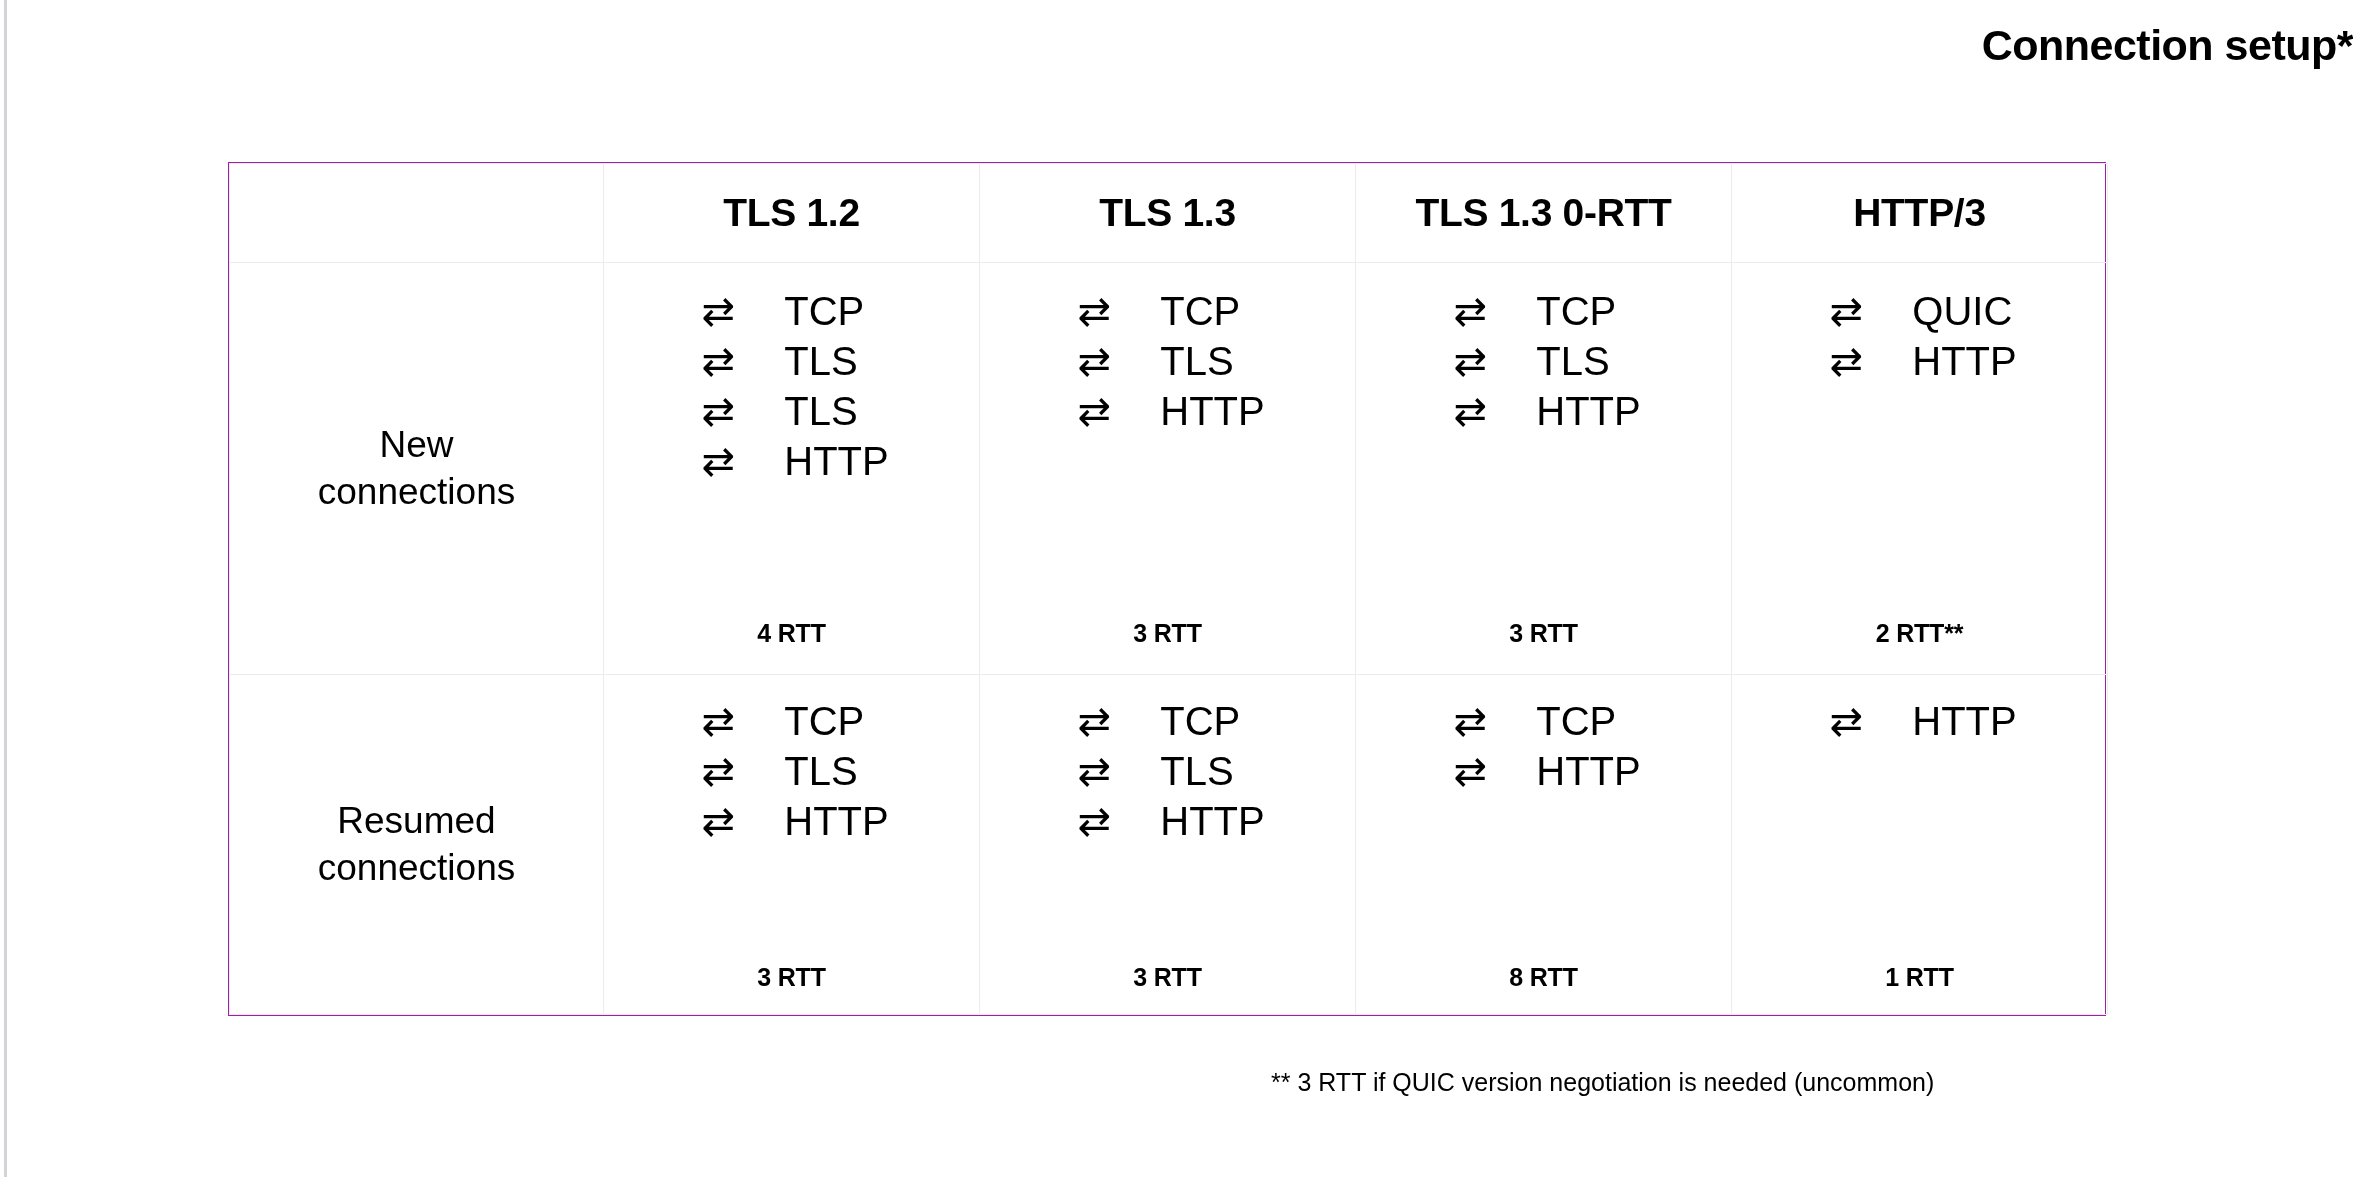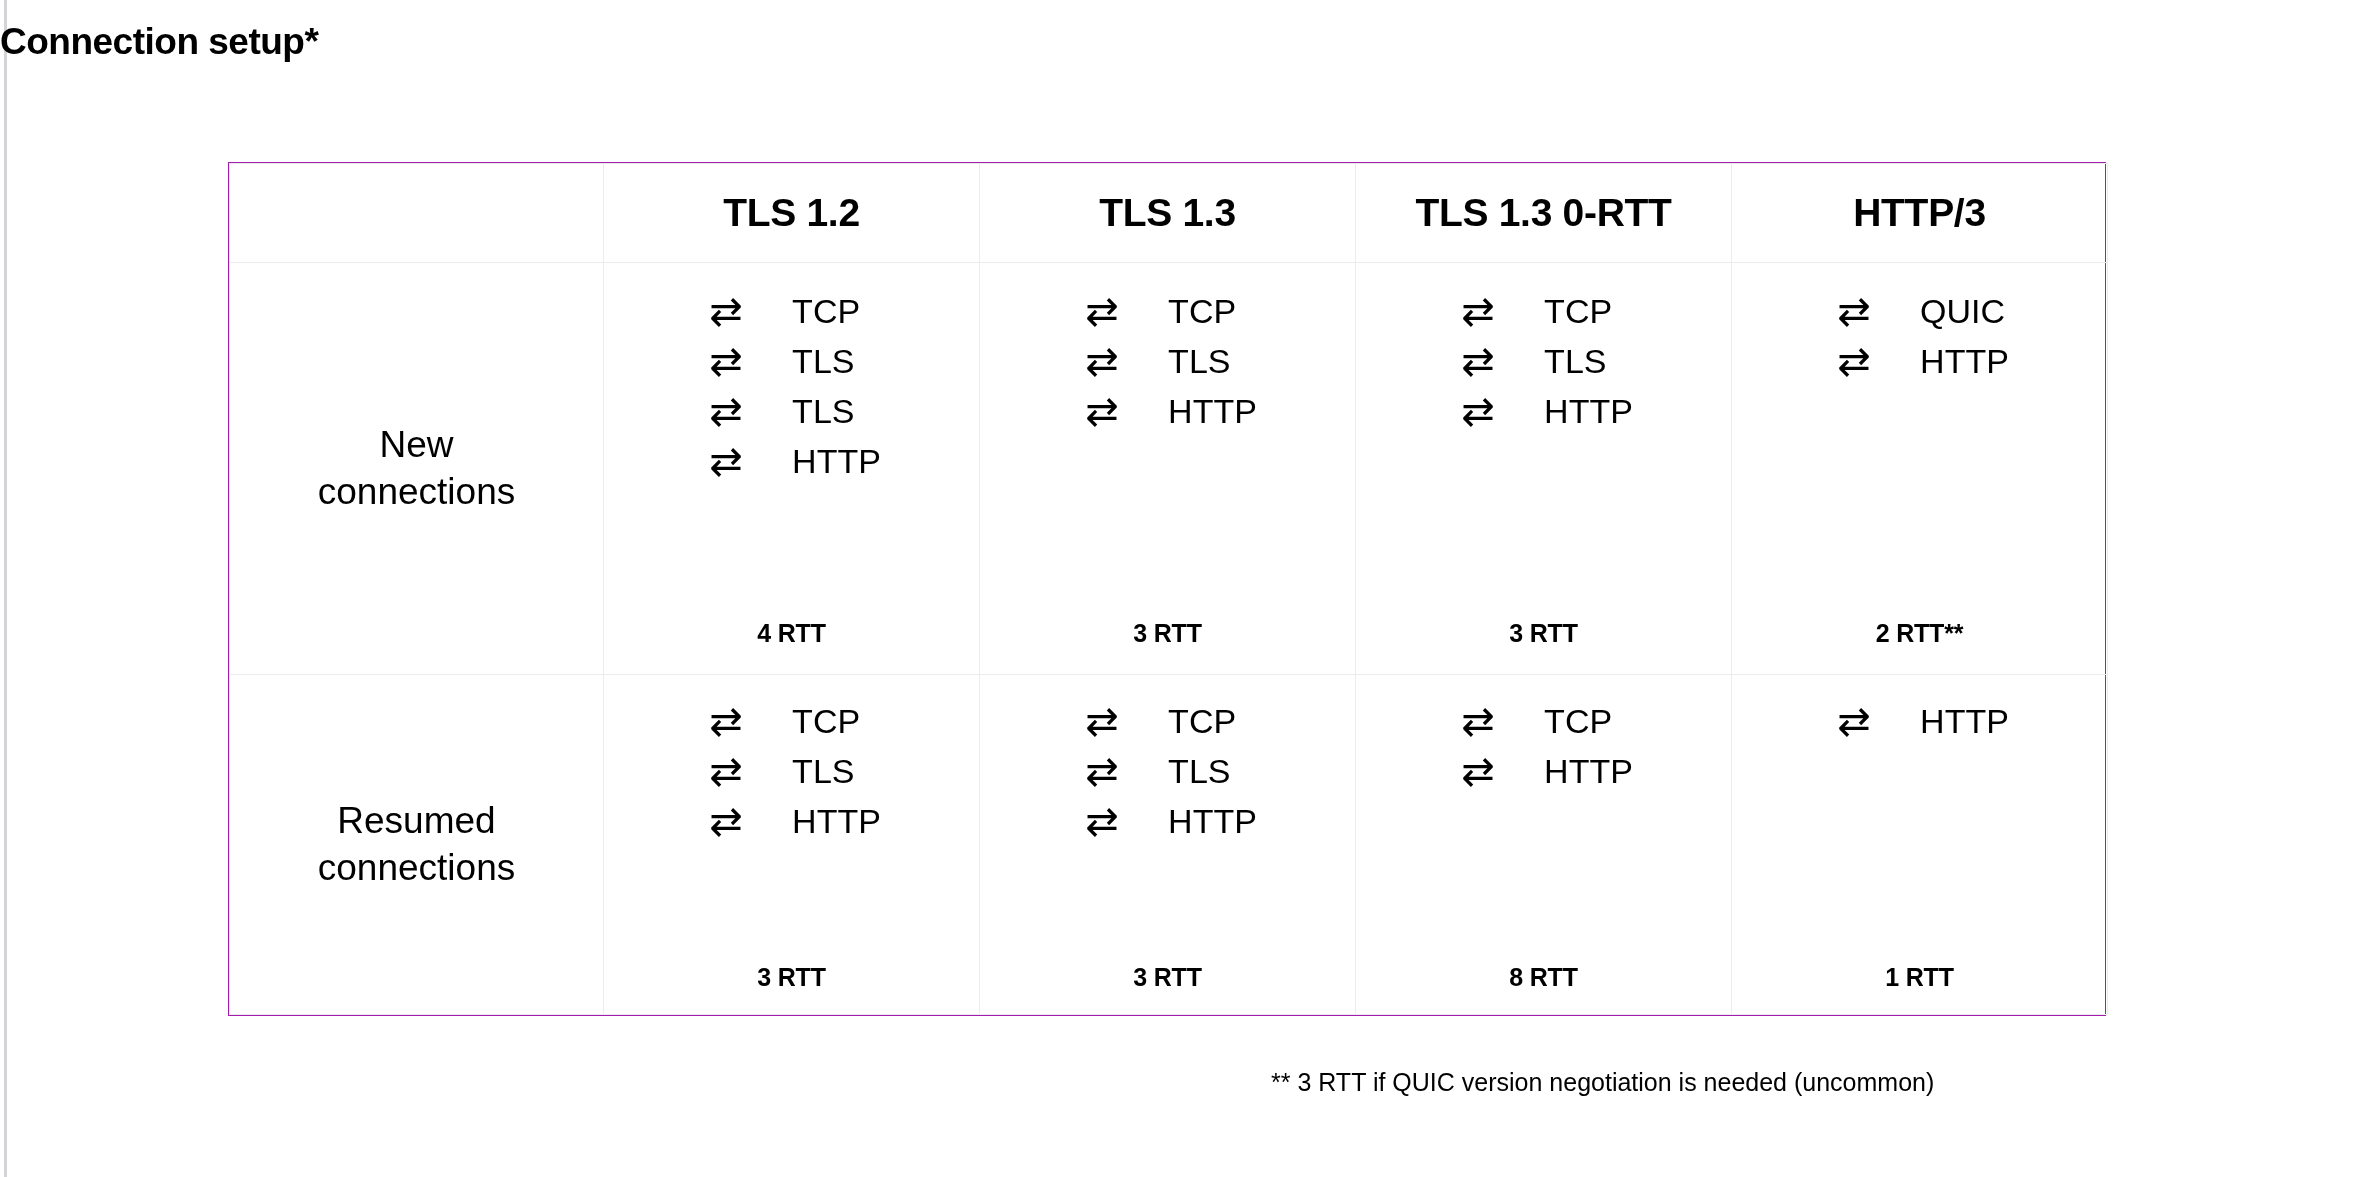--- a/index.html
+++ b/index.html
@@ -24,22 +24,22 @@
     width: 3px;
     height: 1177px;
     background: #d2d4d7;
   }
 
   .page-title {
     position: absolute;
     left: 0;
     top: 22px;
     width: 2353px;
-    text-align: left;
-    font-size: 37px;
+    text-align: right;
+    font-size: 43px;
     font-weight: bold;
     letter-spacing: -0.5px;
     line-height: 1.1;
   }
 
   .table-wrap {
     position: absolute;
     left: 228px;
     top: 162px;
     width: 1878px;
@@ -109,21 +109,21 @@
   }
   .step .arrow {
     font-size: 40px;
     line-height: 1;
     margin-right: 16px;
     display: inline-block;
     width: 48px;
     text-align: center;
     font-family: "DejaVu Sans", sans-serif;
   }
-  .step .proto { font-size: 34px; margin-left: 26px; }
+  .step .proto { font-size: 40px; margin-left: 26px; }
 
   .rtt {
     margin-top: auto;
     margin-bottom: 26px;
     font-size: 25px;
     font-weight: bold;
     letter-spacing: -0.2px;
   }
   .row-resumed .rtt { margin-bottom: 22px; }
 

